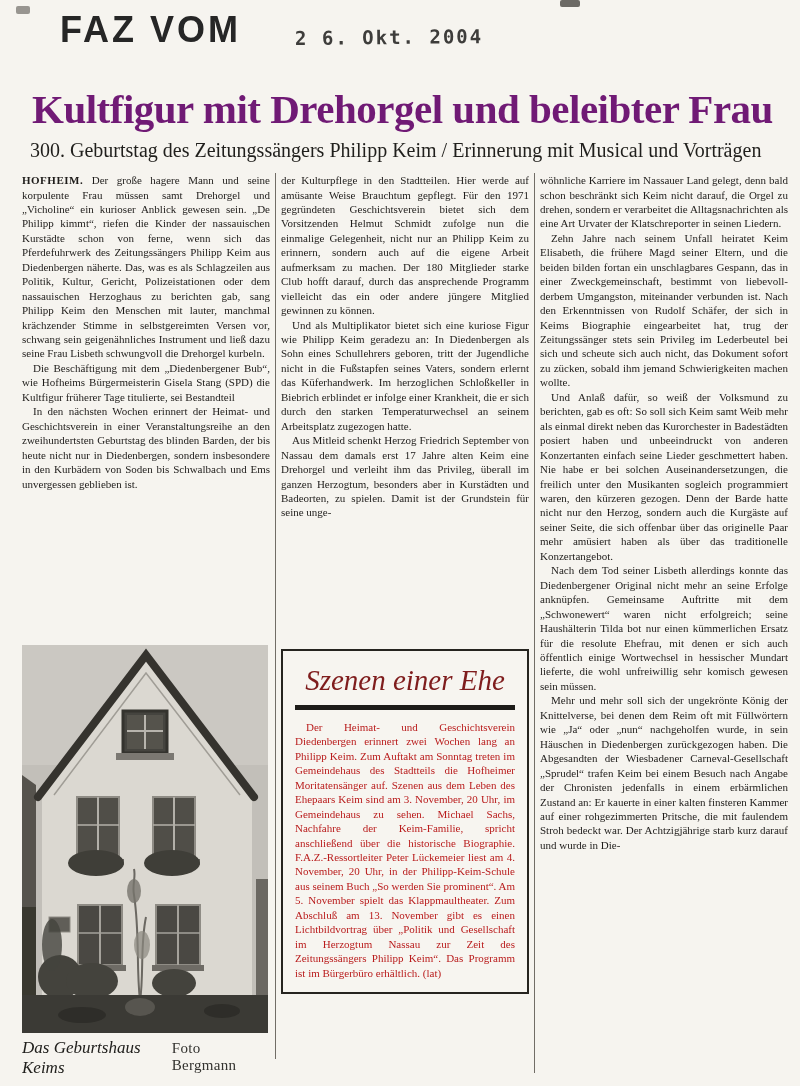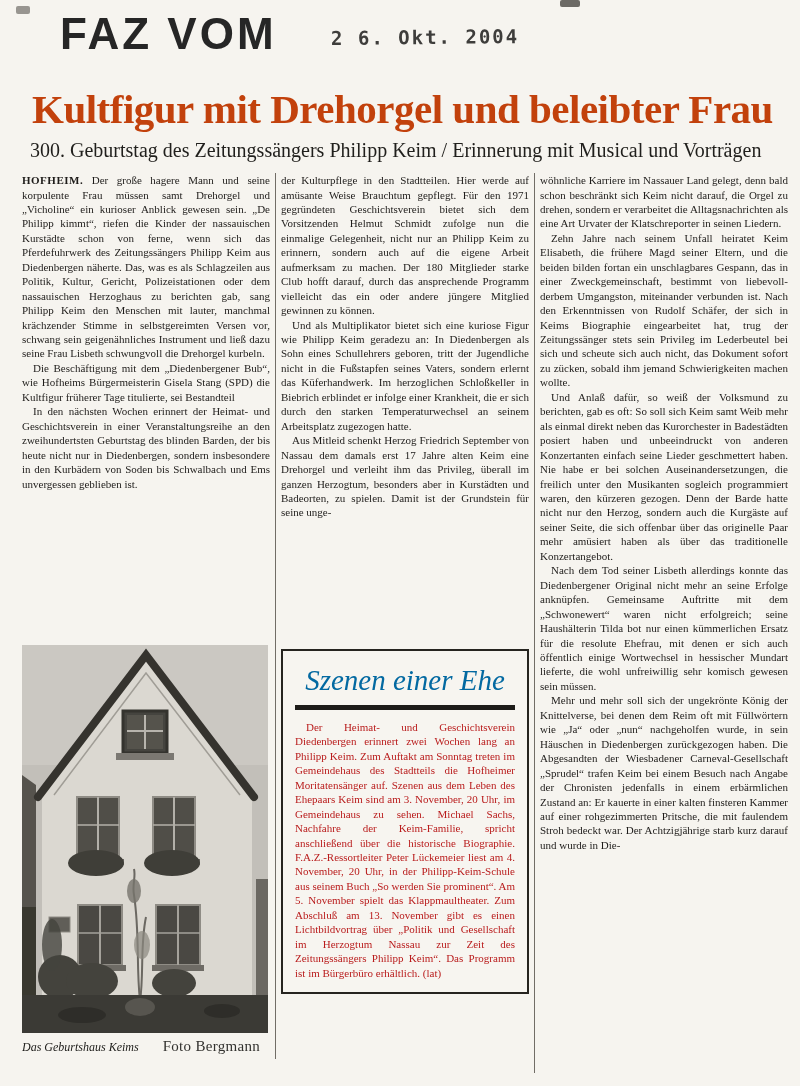--- a/index.html
+++ b/index.html
@@ -9,32 +9,32 @@
     font-family:"Liberation Serif",serif;color:#1e1c1a;
   }
   .scan-artifact{position:absolute;background:#4a4742;border-radius:2px;}
   .artifact-tl{left:16px;top:6px;width:14px;height:8px;opacity:.55;}
   .artifact-tm{left:560px;top:0;width:20px;height:7px;opacity:.8;}
   .content{padding:0 12px 0 22px;}
   
   .hdr{display:flex;align-items:flex-start;padding-top:12px;height:60px;}
   .masthead{
     font-family:"Liberation Sans",sans-serif;font-weight:bold;
-    font-size:44px;line-height:1;letter-spacing:3px;color:#262626;
+    font-size:36px;line-height:1;letter-spacing:3px;color:#262626;
     margin-left:38px;
   }
   .datestamp{
     font-family:"DejaVu Sans Mono",monospace;font-weight:bold;
     font-size:19px;line-height:1;letter-spacing:2px;color:#3e3d3b;
     margin:16px 0 0 54px;transform:rotate(-.6deg);
   }
   
   .headline{
     margin:16px 0 0 10px;font-size:41px;line-height:1.05;font-weight:bold;
-    letter-spacing:-.5px;color:#c2410c;white-space:nowrap;
+    letter-spacing:-.5px;color:#701a75;white-space:nowrap;
   }
   .subheadline{
     margin:8px 0 0 8px;font-size:20px;line-height:1.15;font-weight:normal;
     color:#201f1c;white-space:nowrap;
   }
   
   .columns{margin-top:11px;position:relative;display:flex;gap:11px;height:900px;overflow:hidden;}
   .col{width:248px;flex:0 0 248px;}
   .vrule{position:absolute;top:0;width:1px;background:#716d66;}
   .vrule-1{left:253px;height:886px;}
@@ -49,30 +49,30 @@
   .t1{height:460px;}
   .t2{height:462px;}
   .t3{height:900px;}
   
   .photo{margin-top:12px;}
   .photo svg{display:block;background:#c6c3bd;}
   .photo-caption{
     margin-top:5px;display:flex;justify-content:space-between;align-items:baseline;
     width:244px;
   }
-  .cap-main{font-style:italic;font-size:12px;color:#22211e;}
+  .cap-main{font-style:italic;font-size:17px;color:#22211e;}
   .cap-credit{font-size:15px;color:#33322f;letter-spacing:.3px;margin-right:6px;}
   
   .infobox{
     margin-top:14px;border:2px solid #26241f;background:#f7f5f0;
     padding:10px 12px 12px;box-sizing:border-box;width:248px;
   }
   .box-title{
     font-style:italic;font-size:29px;line-height:1.1;text-align:center;
-    color:#0369a1;margin:4px 0 8px;
+    color:#7f1d1d;margin:4px 0 8px;
   }
   .box-rule{height:5px;background:#1d1c19;margin:0 0 10px;}
   .box-body{
     margin:0;font-size:13.4px;line-height:15px;text-align:justify;color:#b91c1c;
   }
 </style>
 </head>
 <body>
 
 <div class="scan-artifact artifact-tl"></div>

